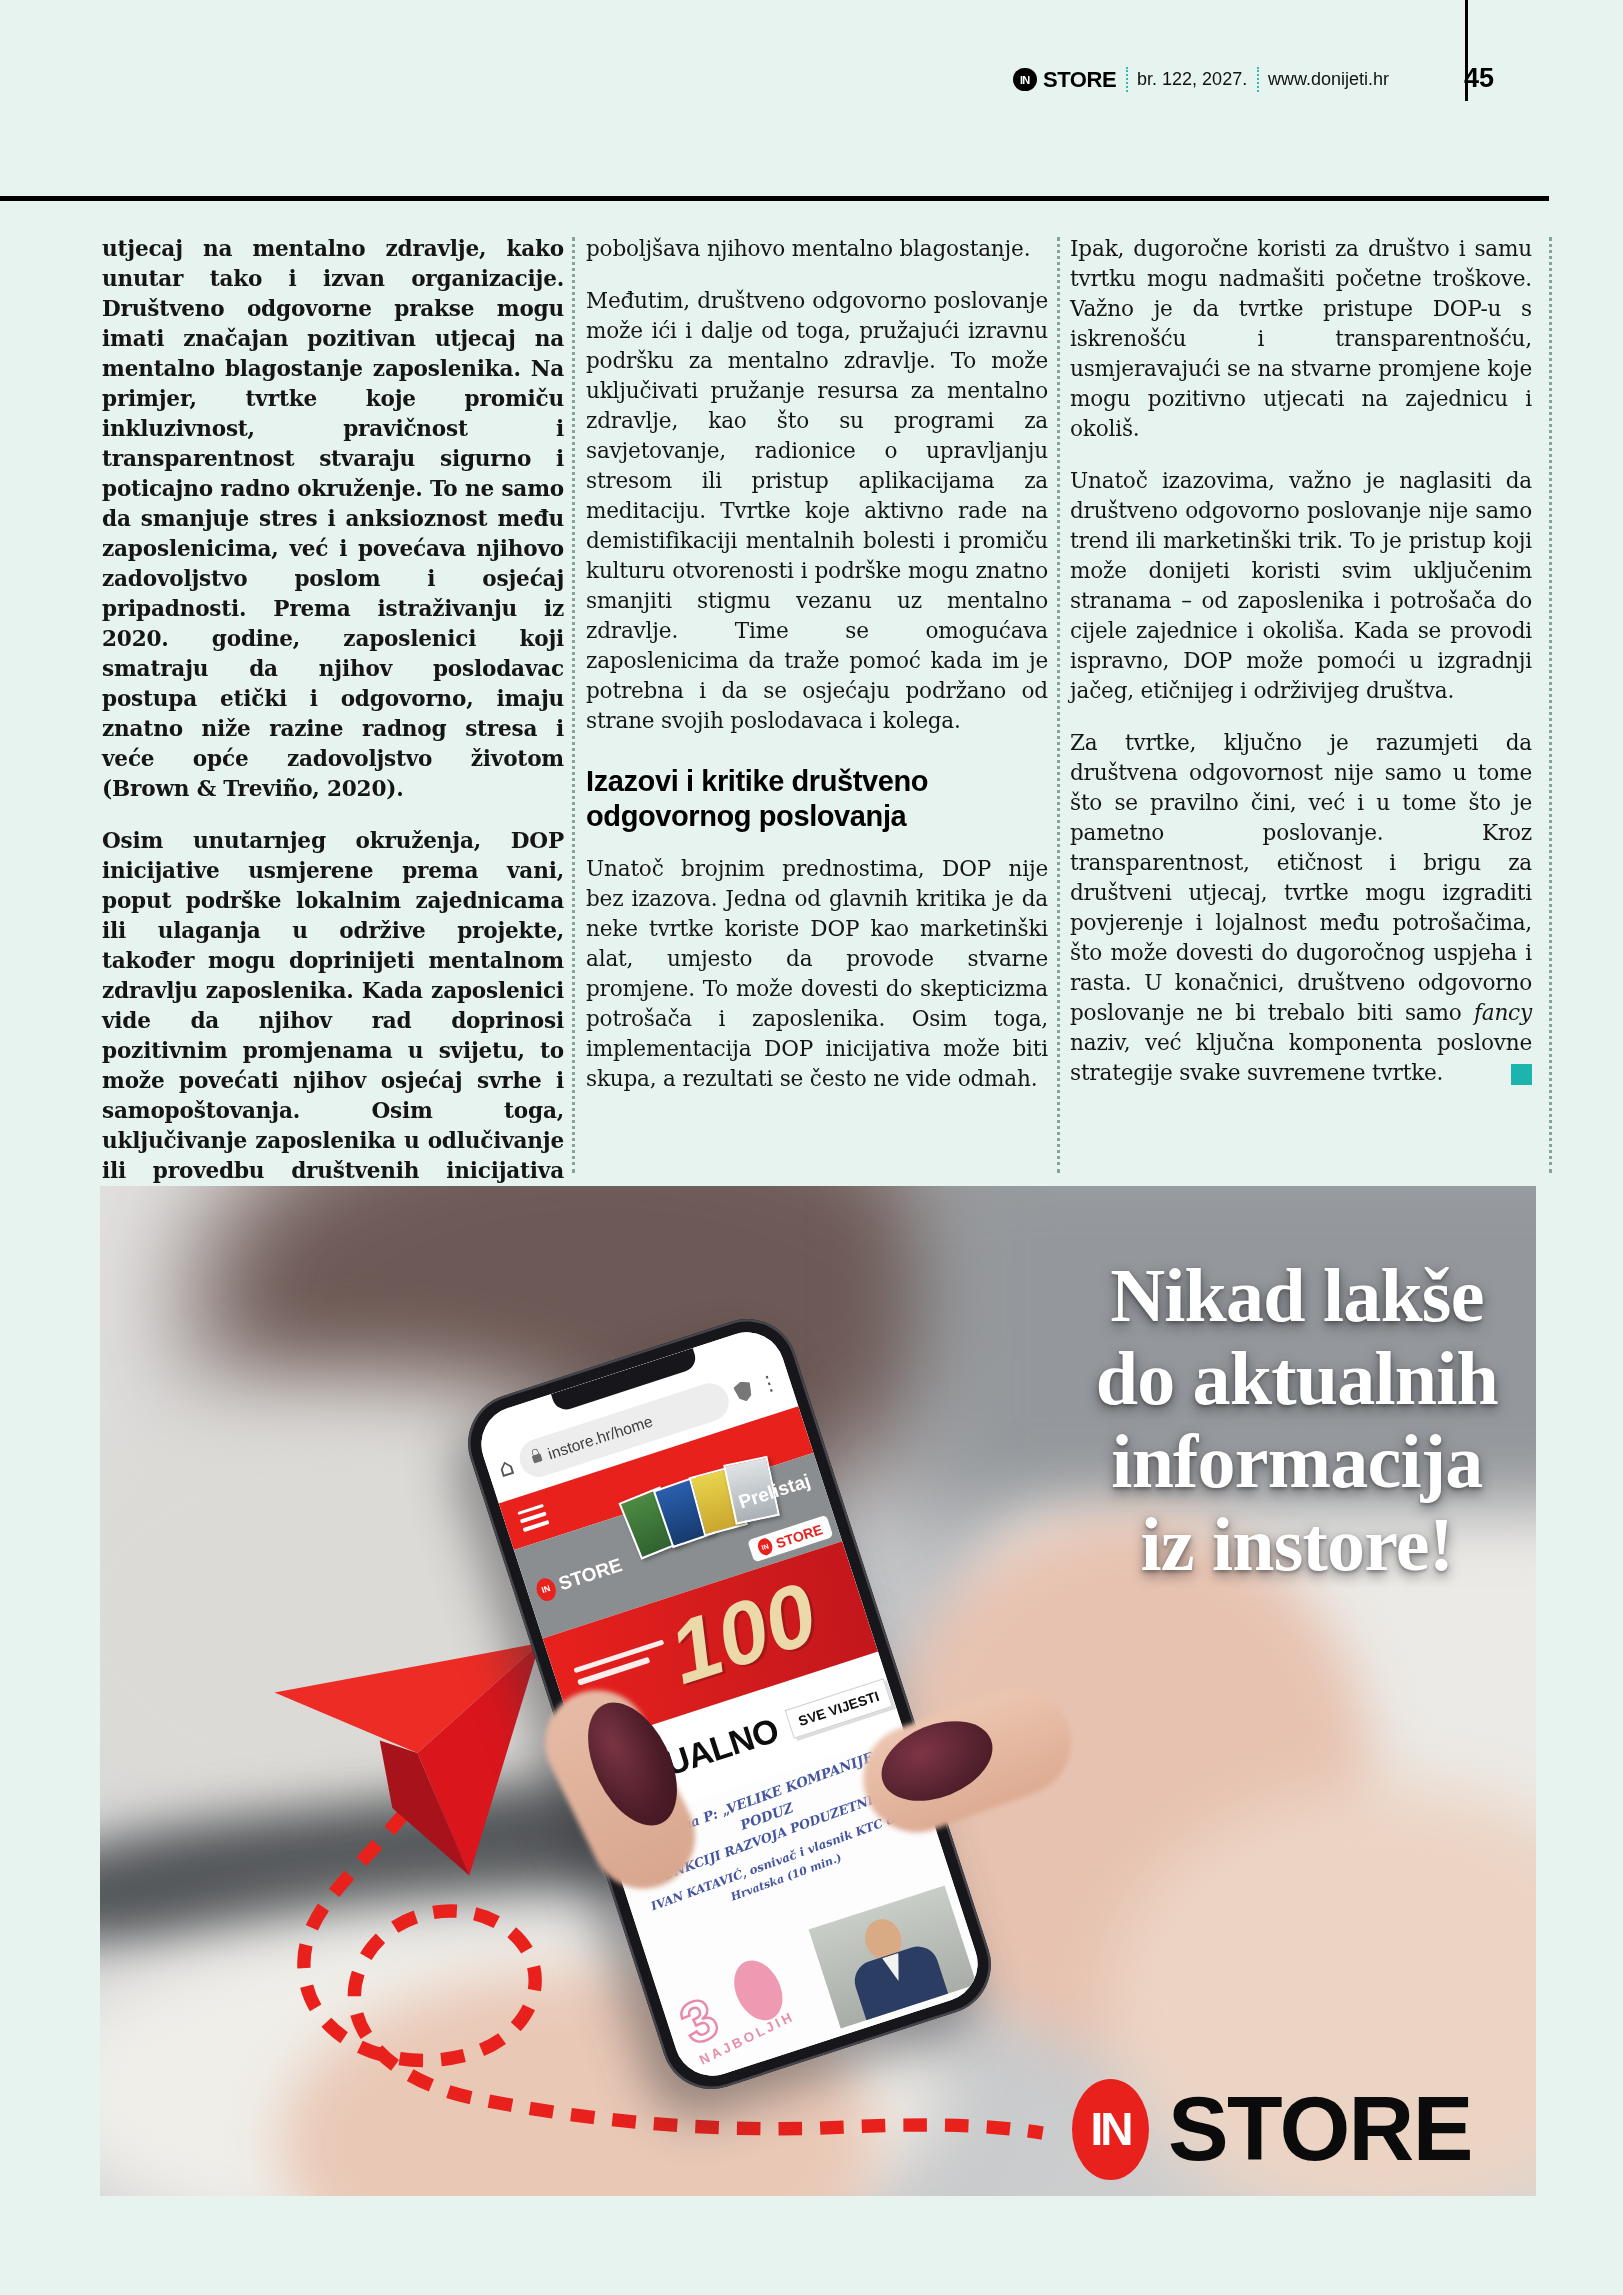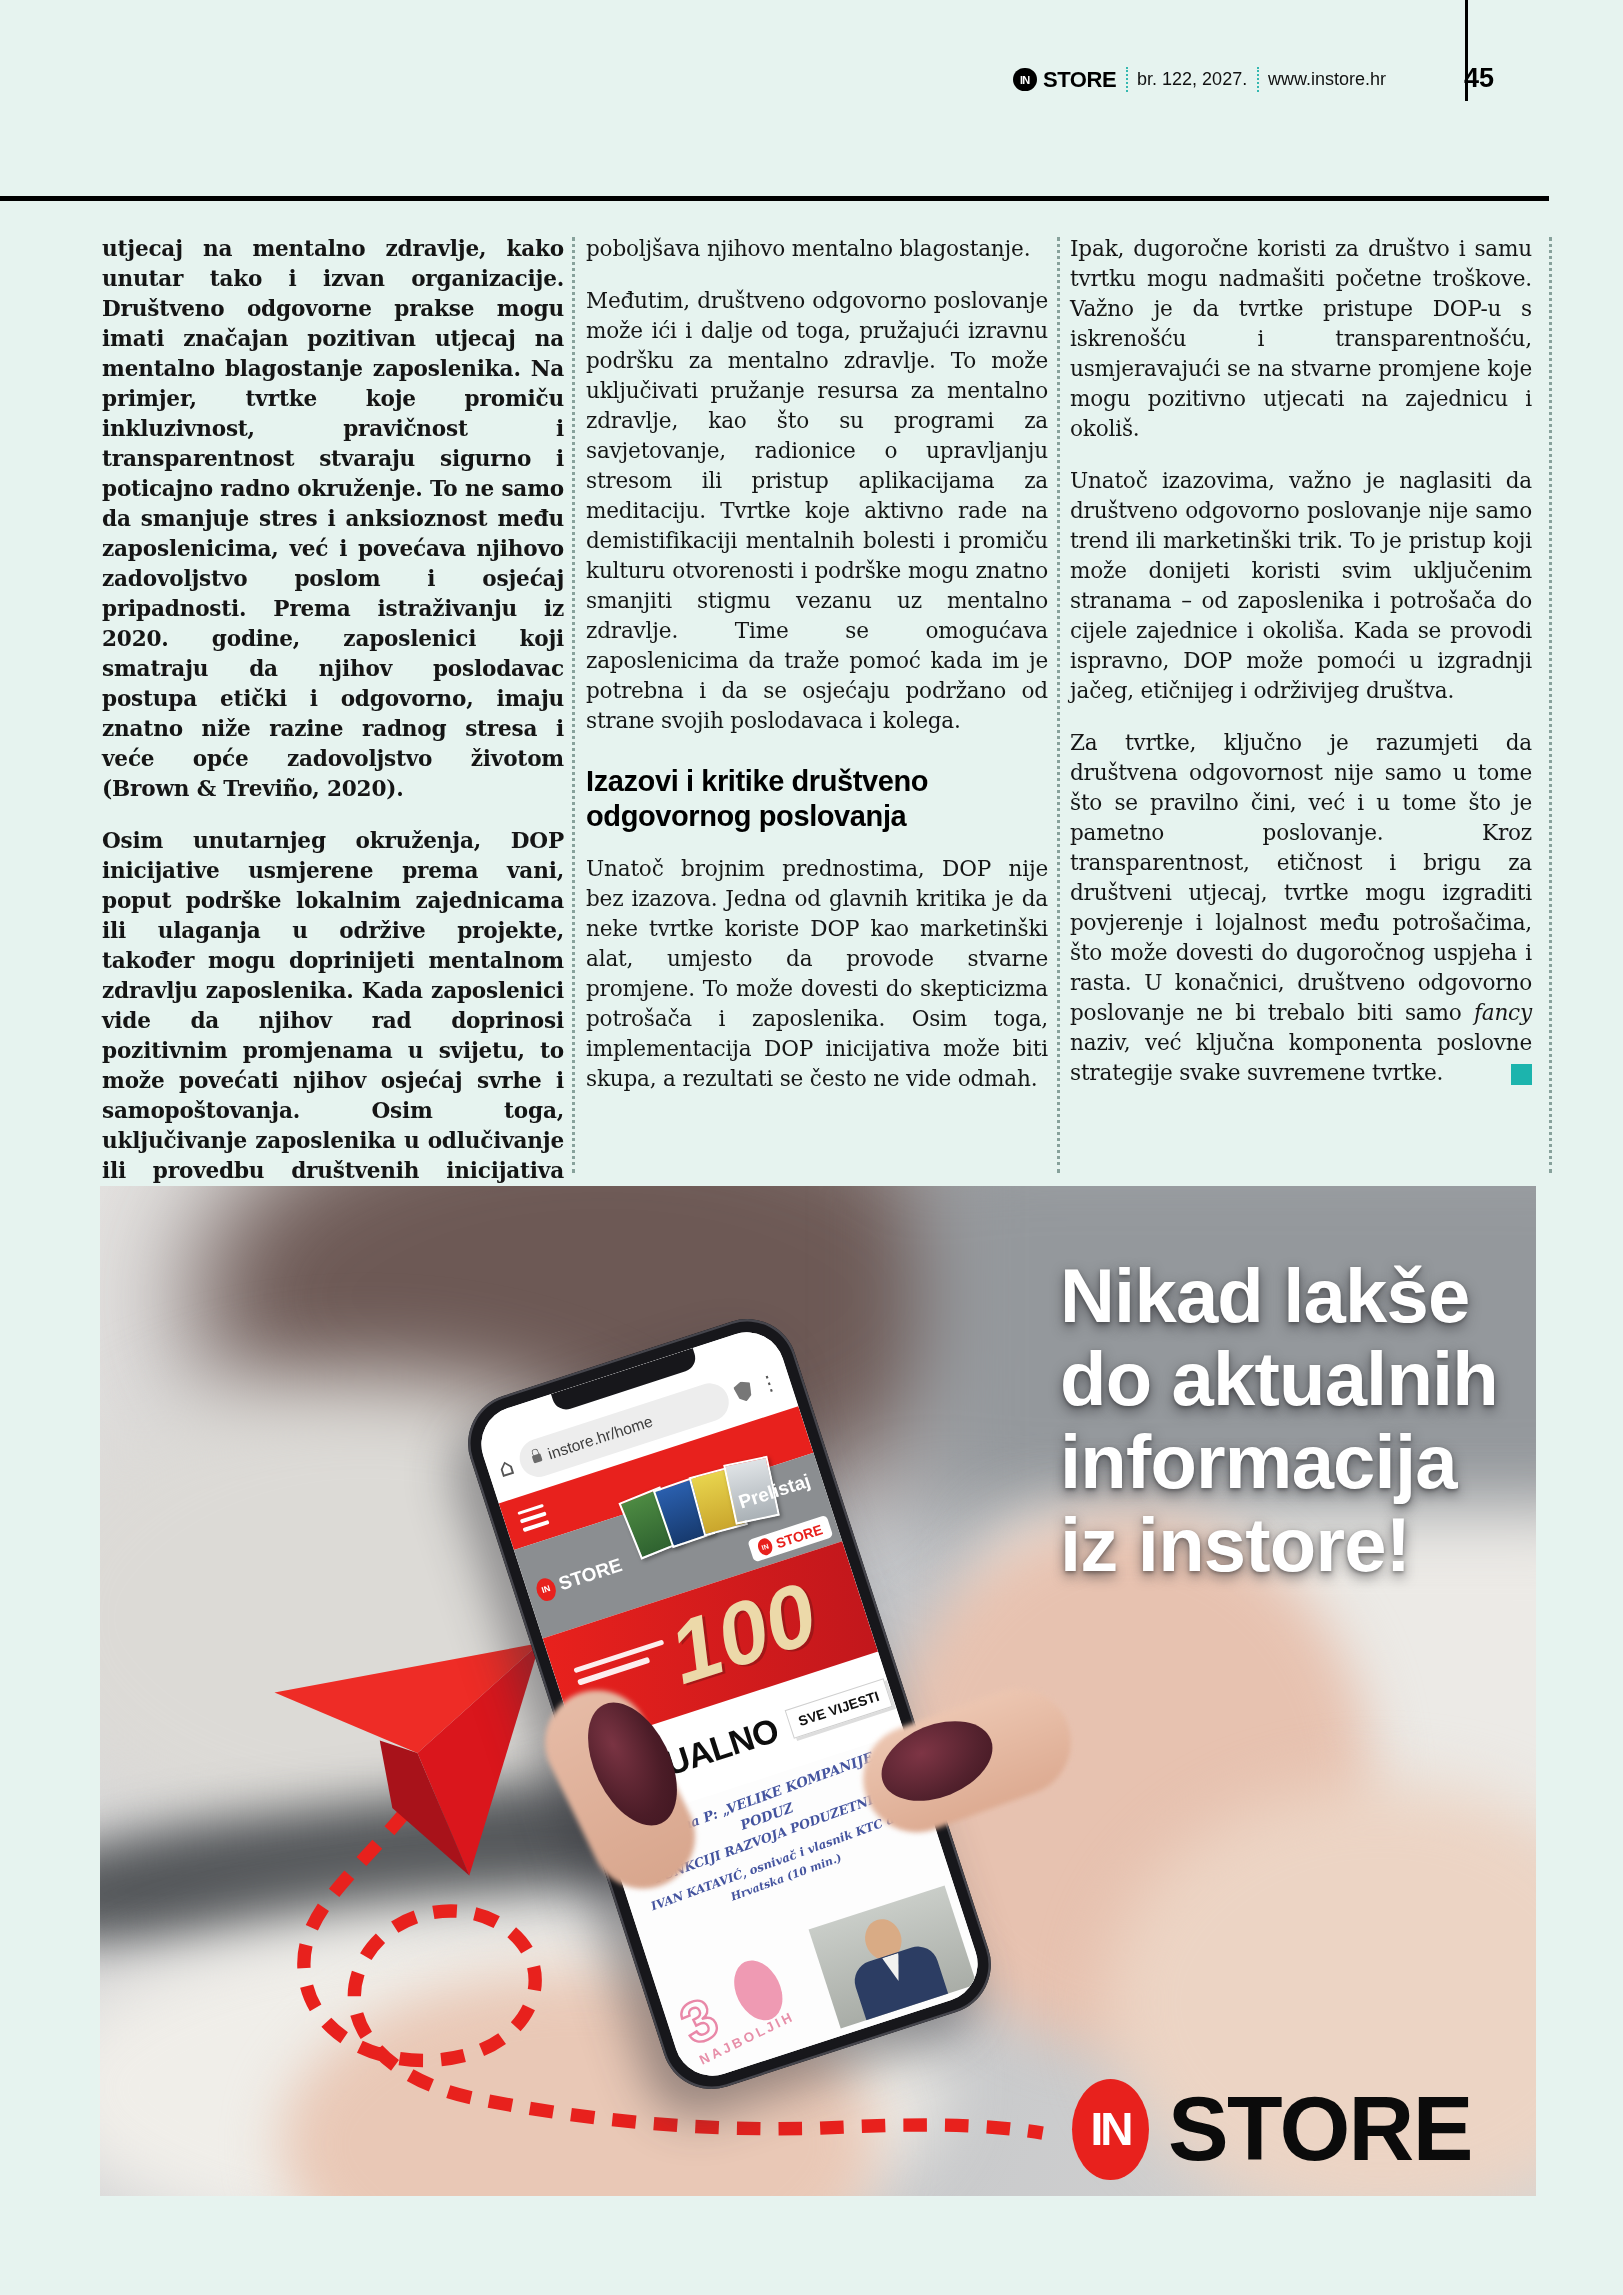--- a/index.html
+++ b/index.html
@@ -143,22 +143,22 @@
   .thumb-right { left:760px; top:521px; width:214px; height:107px; transform:rotate(-20deg);
                  background:linear-gradient(#ecc6b1,#ddab92); }
   .nail { position:absolute; border-radius:50%; }
   .nail-left { left:495px; top:512px; width:75px; height:132px; transform:rotate(-26deg);
                background:radial-gradient(ellipse at 38% 30%, #7a3443 0%, #4b1c27 60%, #3a131d 100%); }
   .nail-right { left:779px; top:539px; width:116px; height:72px; transform:rotate(-22deg);
                 background:radial-gradient(ellipse at 40% 32%, #7e3545 0%, #54222e 60%, #401620 100%); }
 
   
   .ad-headline {
-    position:absolute; top:68px; right:38px; text-align:left; color:#fff;
-    font-family:Liberation Sans, sans-serif; font-weight:700;
+    position:absolute; top:68px; right:38px; text-align:center; color:#fff;
+    font-family:Liberation Serif, serif; font-weight:700;
     font-size:76px; line-height:83px; letter-spacing:-0.8px;
     text-shadow:0 4.7px 12.6px rgba(45,45,50,.6), 0 1.6px 3.9px rgba(0,0,0,.35);
   }
   .ad-logo { position:absolute; left:972px; top:891px; display:flex; align-items:center; gap:19px; }
   .ad-logo-oval { width:77px; height:101px; border-radius:50%; background:#e8211d;
                   display:flex; align-items:center; justify-content:center;
                   color:#fff; font-family:"Liberation Sans", sans-serif; font-weight:900;
                   font-size:46px; letter-spacing:-3.1px; }
   .ad-logo-store { font-family:"Liberation Sans", sans-serif; font-weight:900;
                    font-size:91px; letter-spacing:-1.6px; color:#0b0b0b; }
@@ -169,21 +169,21 @@
 <body>
 
 <div class="page">
 
   <div class="brand-row">
     <span class="brand-circle">IN</span>
     <span class="brand-store">STORE</span>
     <span class="dotsep"></span>
     <span class="mast-meta">br. 122, 2027.</span>
     <span class="dotsep"></span>
-    <span class="mast-meta">www.instore.hr</span>
+    <span class="mast-meta">www.donijeti.hr</span>
   </div>
   <div class="mast-divider"></div>
   <div class="pageno">45</div>
   <div class="mast-rule"></div>
 
   <div class="vsep vsep-1"></div>
   <div class="vsep vsep-2"></div>
   <div class="vsep vsep-3"></div>
 
   <div class="col col-1">

